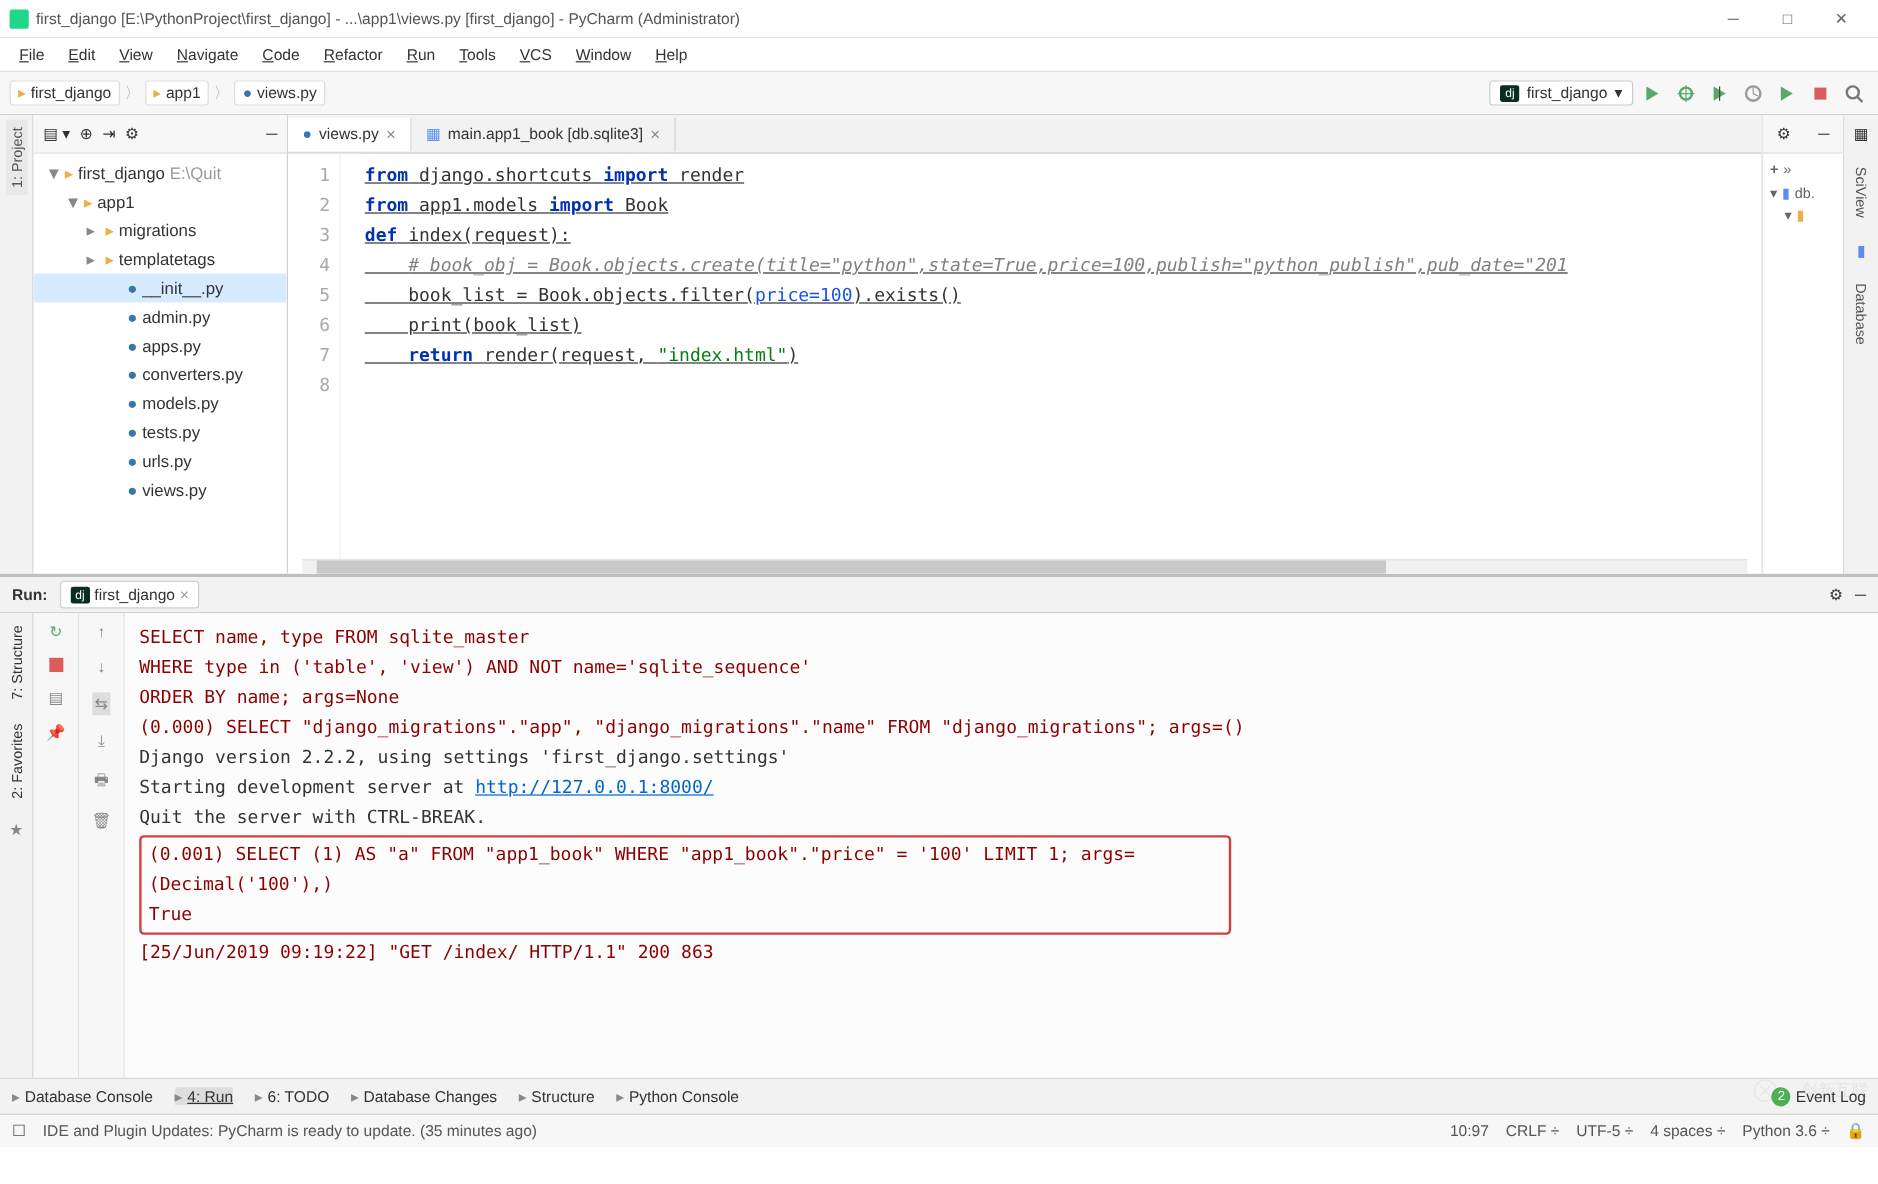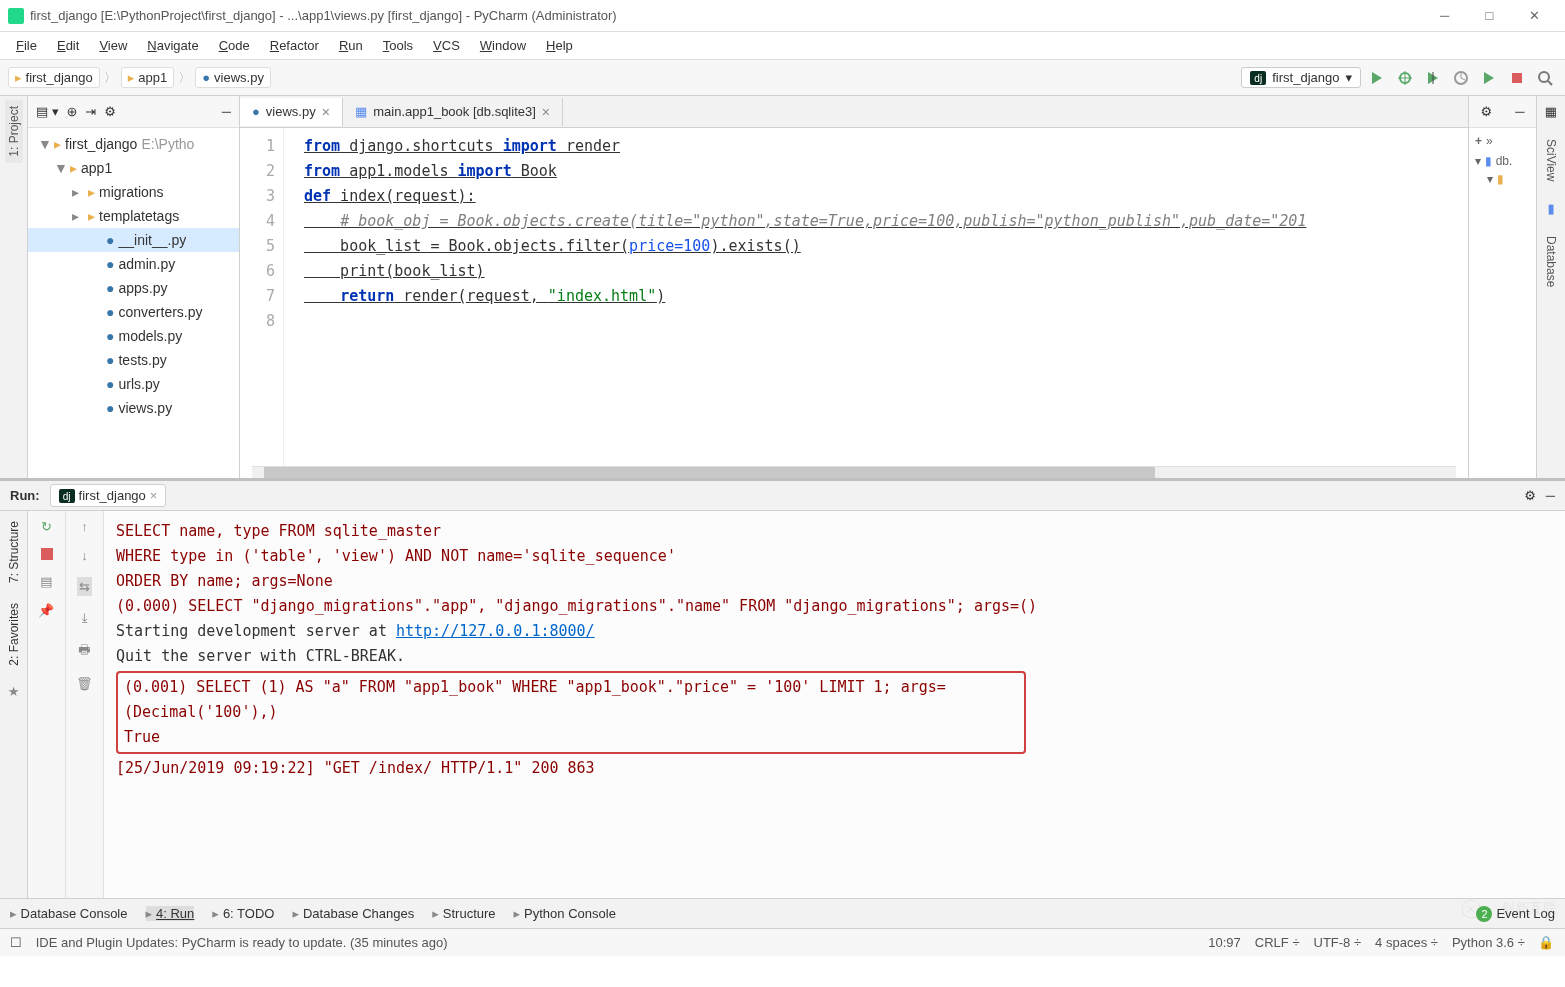--- a/index.html
+++ b/index.html
@@ -174,21 +174,21 @@
       <span>⇥</span>
       <span>⚙</span>
       <span style="flex:1"></span>
       <span>─</span>
     </div>
     <div class="tree" id="tree">
         <div class="node indent0">
           <span style="color:#888;width:12px;display:inline-block;">▼</span>
           <span class="dir">▸</span> 
           <span>first_django</span> 
-          <span style="color:#999;">E:\Pytho</span>
+          <span style="color:#999;">E:\Quit</span>
         </div>
         <div class="node indent1">
           <span style="color:#888;width:12px;display:inline-block;">▼</span>
           <span class="dir">▸</span> 
           <span>app1</span>
         </div>
         <div class="node indent2">
           <span style="color:#888;width:12px;display:inline-block;">▸</span>
           <span class="dir">▸</span> 
           <span>migrations</span>
@@ -343,20 +343,21 @@
       <span style="color:#888;background:#ddd;padding:2px;">⇆</span>
       <span style="color:#888;">⤓</span>
       <span style="color:#888;">🖶</span>
       <span style="color:#888;">🗑</span>
     </div>
     <div class="console" id="console">
         <div class="sql">           SELECT name, type FROM sqlite_master</div>
         <div class="sql">           WHERE type in ('table', 'view') AND NOT name='sqlite_sequence'</div>
         <div class="sql">           ORDER BY name; args=None</div>
         <div class="sql">(0.000) SELECT "django_migrations"."app", "django_migrations"."name" FROM "django_migrations"; args=()</div>
+        <div class="">Django version 2.2.2, using settings 'first_django.settings'</div>
         <div>Starting development server at <span class="link">http://127.0.0.1:8000/</span></div>
         <div class="">Quit the server with CTRL-BREAK.</div>
         <div class="hl sql" style="white-space: pre-line;">(0.001) SELECT (1) AS "a" FROM "app1_book" WHERE "app1_book"."price" = '100'  LIMIT 1; args=(Decimal('100'),)
 True</div>
         <div class="sql">[25/Jun/2019 09:19:22] "GET /index/ HTTP/1.1" 200 863</div>
       </div>
   </div>
 </div>
 
 <div class="bottombar" id="bottombar">
@@ -387,21 +388,21 @@
     <div class="spacer"></div>
     <div class="item"><span class="badge">2</span> Event Log</div>
   </div>
 
 <div class="statusbar">
   <span>☐</span>
   <span>IDE and Plugin Updates: PyCharm is ready to update. (35 minutes ago)</span>
   <span class="spacer"></span>
   <span>10:97</span>
   <span><span>CRLF</span> ÷</span>
-  <span><span>UTF-8</span> ÷</span>
+  <span><span>UTF-5</span> ÷</span>
   <span><span>4 spaces</span> ÷</span>
   <span><span>Python 3.6</span> ÷</span>
   <span>🔒</span>
 </div>
 
 <div class="watermark">
   <svg width="20" height="20">
       <circle cx="10" cy="10" r="9" fill="none" stroke="#999"></circle>
       <path d="M6 6 L14 14 M14 6 L6 14" stroke="#999"></path>
     </svg>

